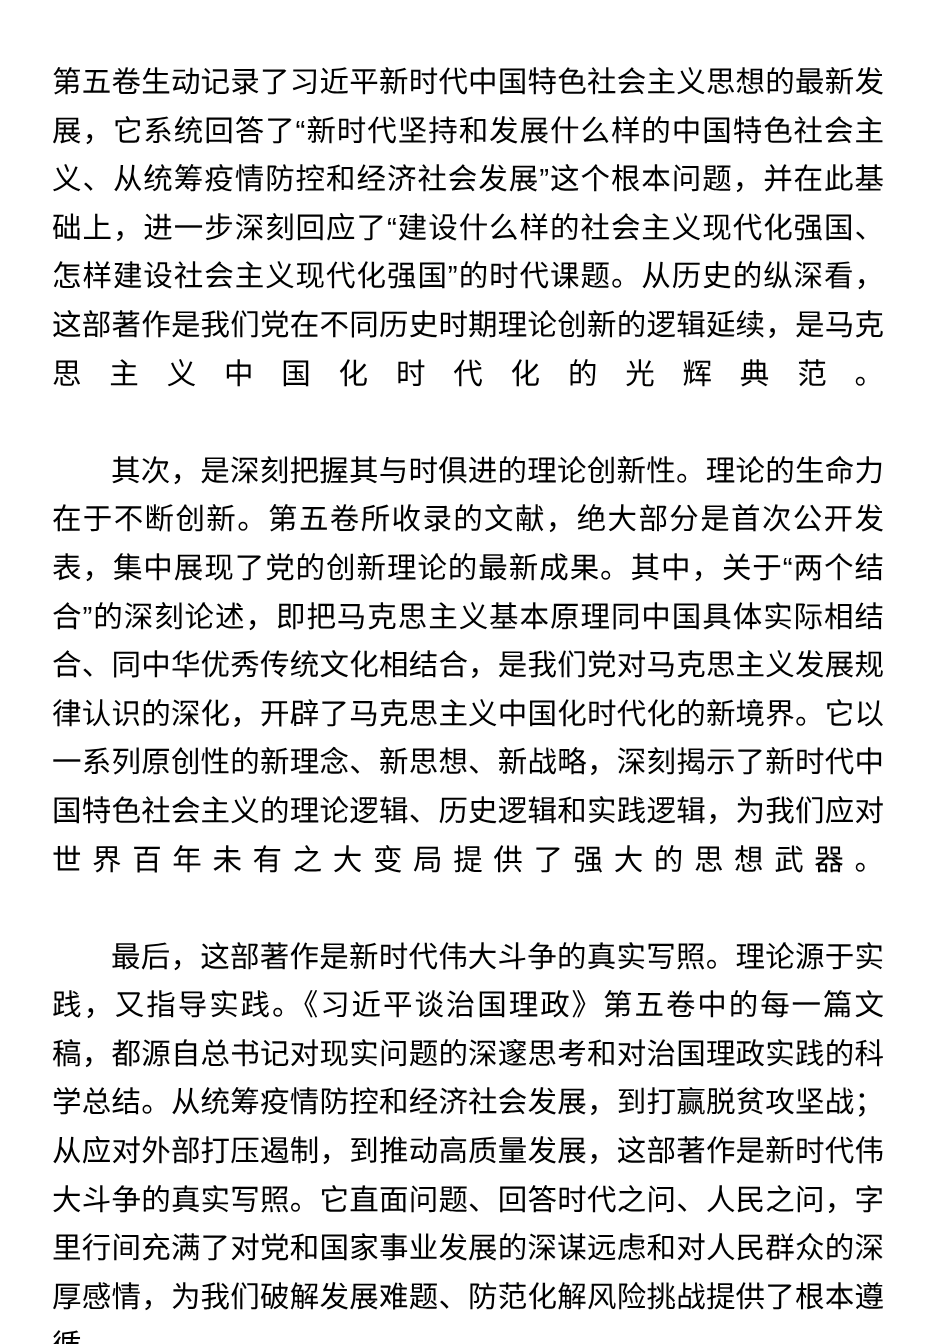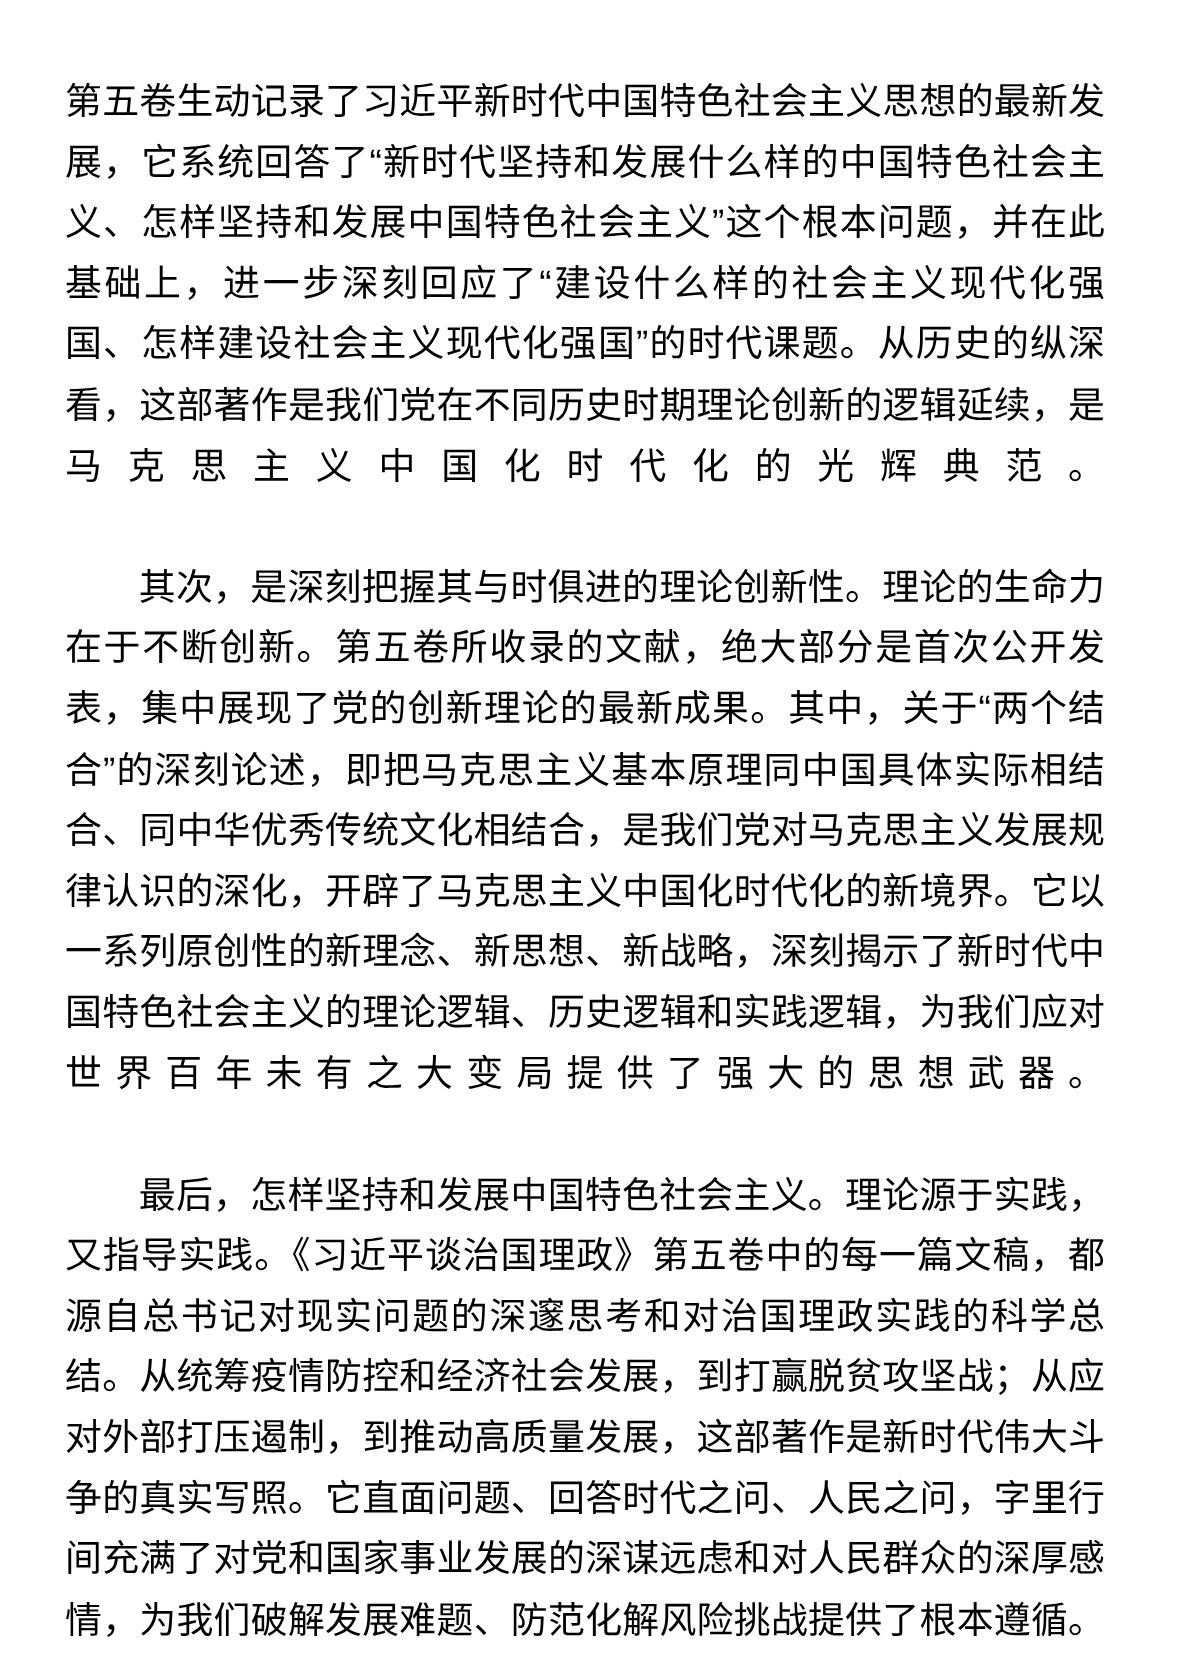--- a/index.html
+++ b/index.html
@@ -55,20 +55,20 @@
   .lead {
     font-weight: normal;
   }
 </style>
 </head>
 <body>
 
 <div class="page">
   <div class="doc-body">
 
-    <p class="para"><span>第五卷生动记录了习近平新时代中国特色社会主义思想的最新发展，它系统回答了“新时代坚持和发展什么样的中国特色社会主义、怎样坚持和发展中国特色社会主义”这个根本问题，并在此基础上，进一步深刻回应了“建设什么样的社会主义现代化强国、怎样建设社会主义现代化强国”的时代课题。从历史的纵深看，这部著作是我们党在不同历史时期理论创新的逻辑延续，是马克思主义中国化时代化的光辉典范。</span></p>
+    <p class="para"><span>第五卷生动记录了习近平新时代中国特色社会主义思想的最新发展，它系统回答了“新时代坚持和发展什么样的中国特色社会主义、从统筹疫情防控和经济社会发展”这个根本问题，并在此基础上，进一步深刻回应了“建设什么样的社会主义现代化强国、怎样建设社会主义现代化强国”的时代课题。从历史的纵深看，这部著作是我们党在不同历史时期理论创新的逻辑延续，是马克思主义中国化时代化的光辉典范。</span></p>
 
     <p class="para indent"><span class="lead">其次，是深刻把握其与时俱进的理论创新性。</span><span>理论的生命力在于不断创新。第五卷所收录的文献，绝大部分是首次公开发表，集中展现了党的创新理论的最新成果。其中，关于“两个结合”的深刻论述，即把马克思主义基本原理同中国具体实际相结合、同中华优秀传统文化相结合，是我们党对马克思主义发展规律认识的深化，开辟了马克思主义中国化时代化的新境界。它以一系列原创性的新理念、新思想、新战略，深刻揭示了新时代中国特色社会主义的理论逻辑、历史逻辑和实践逻辑，为我们应对世界百年未有之大变局提供了强大的思想武器。</span></p>
 
-    <p class="para indent"><span class="lead">最后，怎样坚持和发展中国特色社会主义。</span><span>理论源于实践，又指导实践。《习近平谈治国理政》第五卷中的每一篇文稿，都源自总书记对现实问题的深邃思考和对治国理政实践的科学总结。从统筹疫情防控和经济社会发展，到打赢脱贫攻坚战；从应对外部打压遏制，到推动高质量发展，这部著作是新时代伟大斗争的真实写照。它直面问题、回答时代之问、人民之问，字里行间充满了对党和国家事业发展的深谋远虑和对人民群众的深厚感情，为我们破解发展难题、防范化解风险挑战提供了根本遵循。</span></p>
+    <p class="para indent"><span class="lead">最后，这部著作是新时代伟大斗争的真实写照。</span><span>理论源于实践，又指导实践。《习近平谈治国理政》第五卷中的每一篇文稿，都源自总书记对现实问题的深邃思考和对治国理政实践的科学总结。从统筹疫情防控和经济社会发展，到打赢脱贫攻坚战；从应对外部打压遏制，到推动高质量发展，这部著作是新时代伟大斗争的真实写照。它直面问题、回答时代之问、人民之问，字里行间充满了对党和国家事业发展的深谋远虑和对人民群众的深厚感情，为我们破解发展难题、防范化解风险挑战提供了根本遵循。</span></p>
 
   </div>
 </div>
 
 </body></html>

